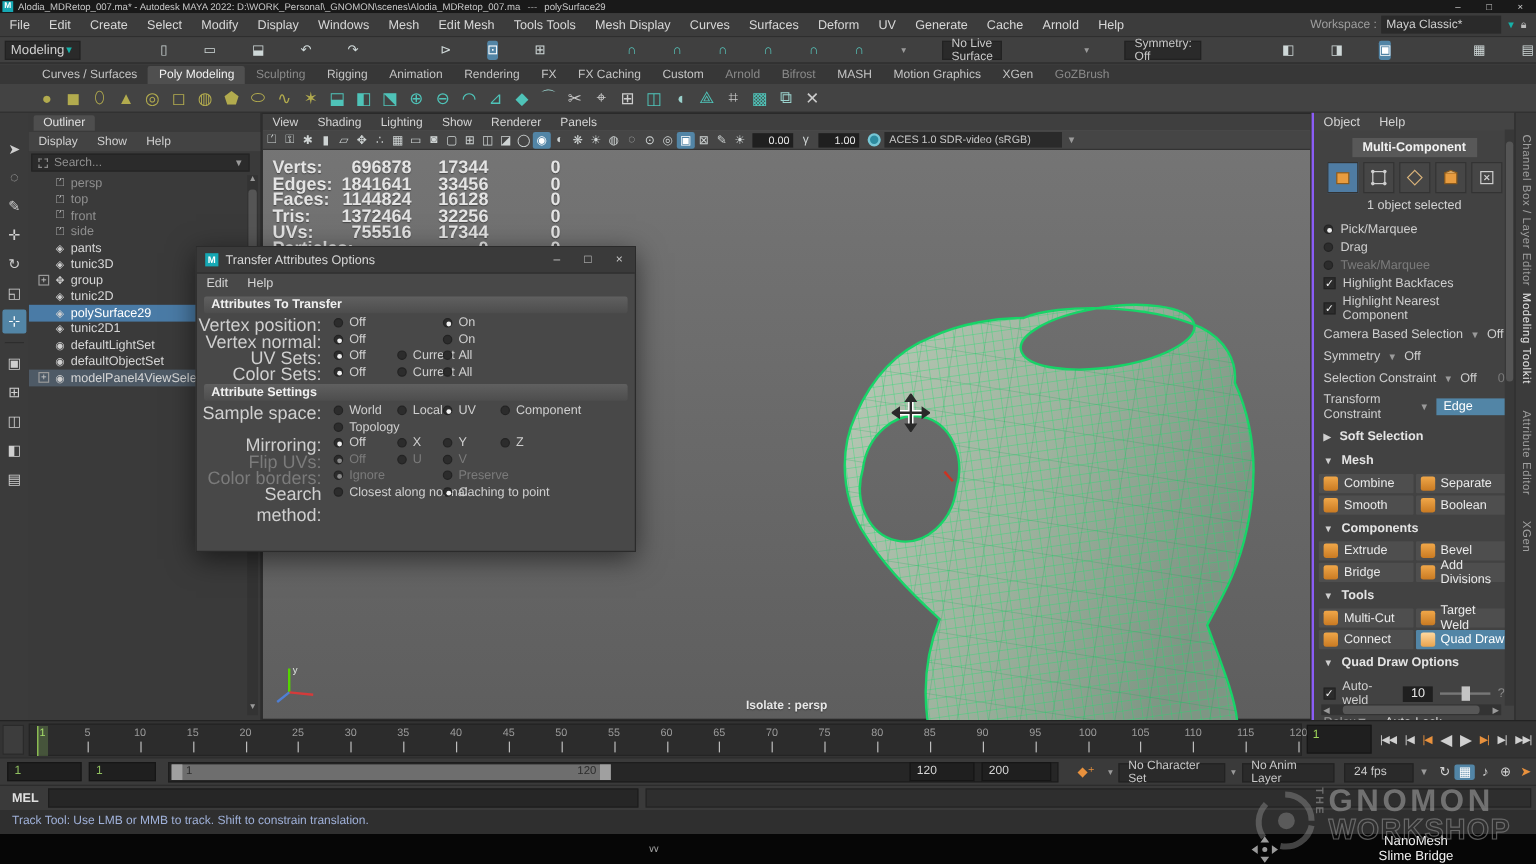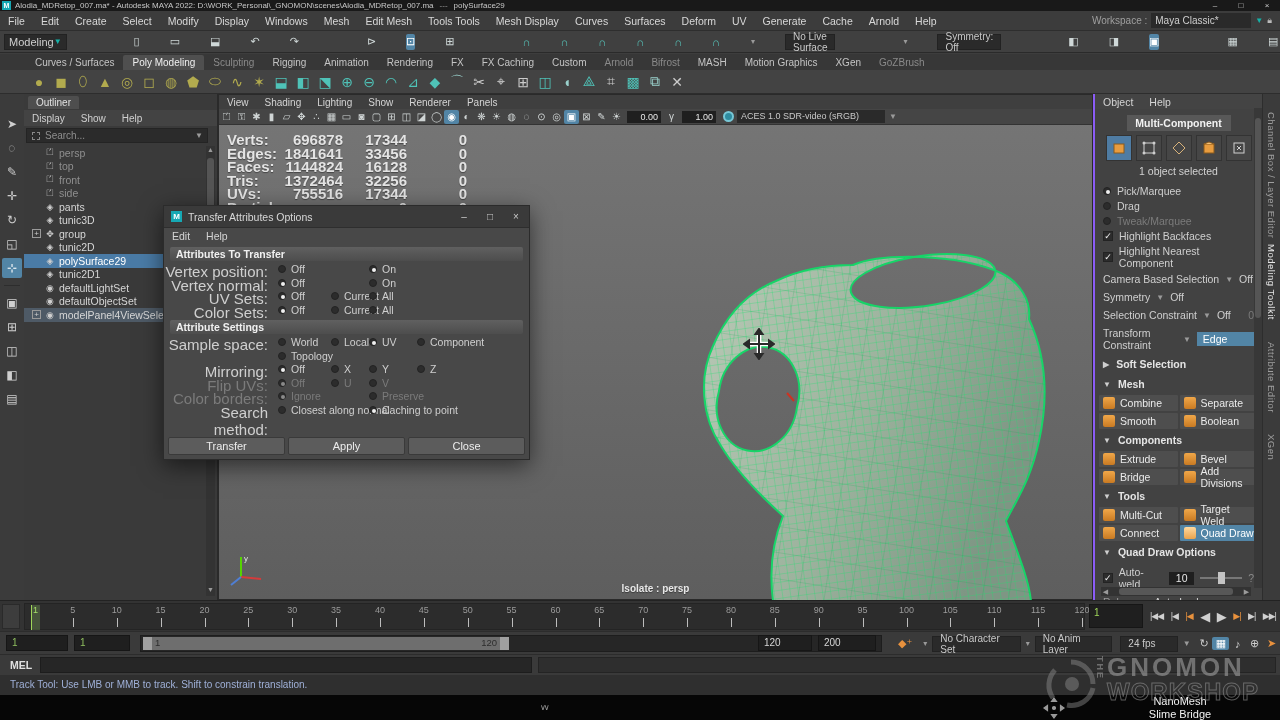--- a/index.html
+++ b/index.html
@@ -822,25 +822,20 @@
           <span class="dlg-opt" style="left: 114px;">
             <span class="radio"></span>
             <span>Closest along normal</span>
           </span>
           <span class="dlg-opt" style="left: 205px;">
             <span class="radio sel"></span>
             <span>Caching to point</span>
           </span>
         </div>
       </div>
-    <div id="dlg-buttons">
-        <div class="mbtn">Transfer</div>
-        <div class="mbtn">Apply</div>
-        <div class="mbtn">Close</div>
-      </div>
   </div>
 
   <div id="toolkit">
     <div id="tk-menu">
         <span>Object</span>
         <span>Help</span>
       </div>
     <div id="tk-multicomp">Multi-Component</div>
     <div id="tk-modes">
         <div class="tk-mode active">

